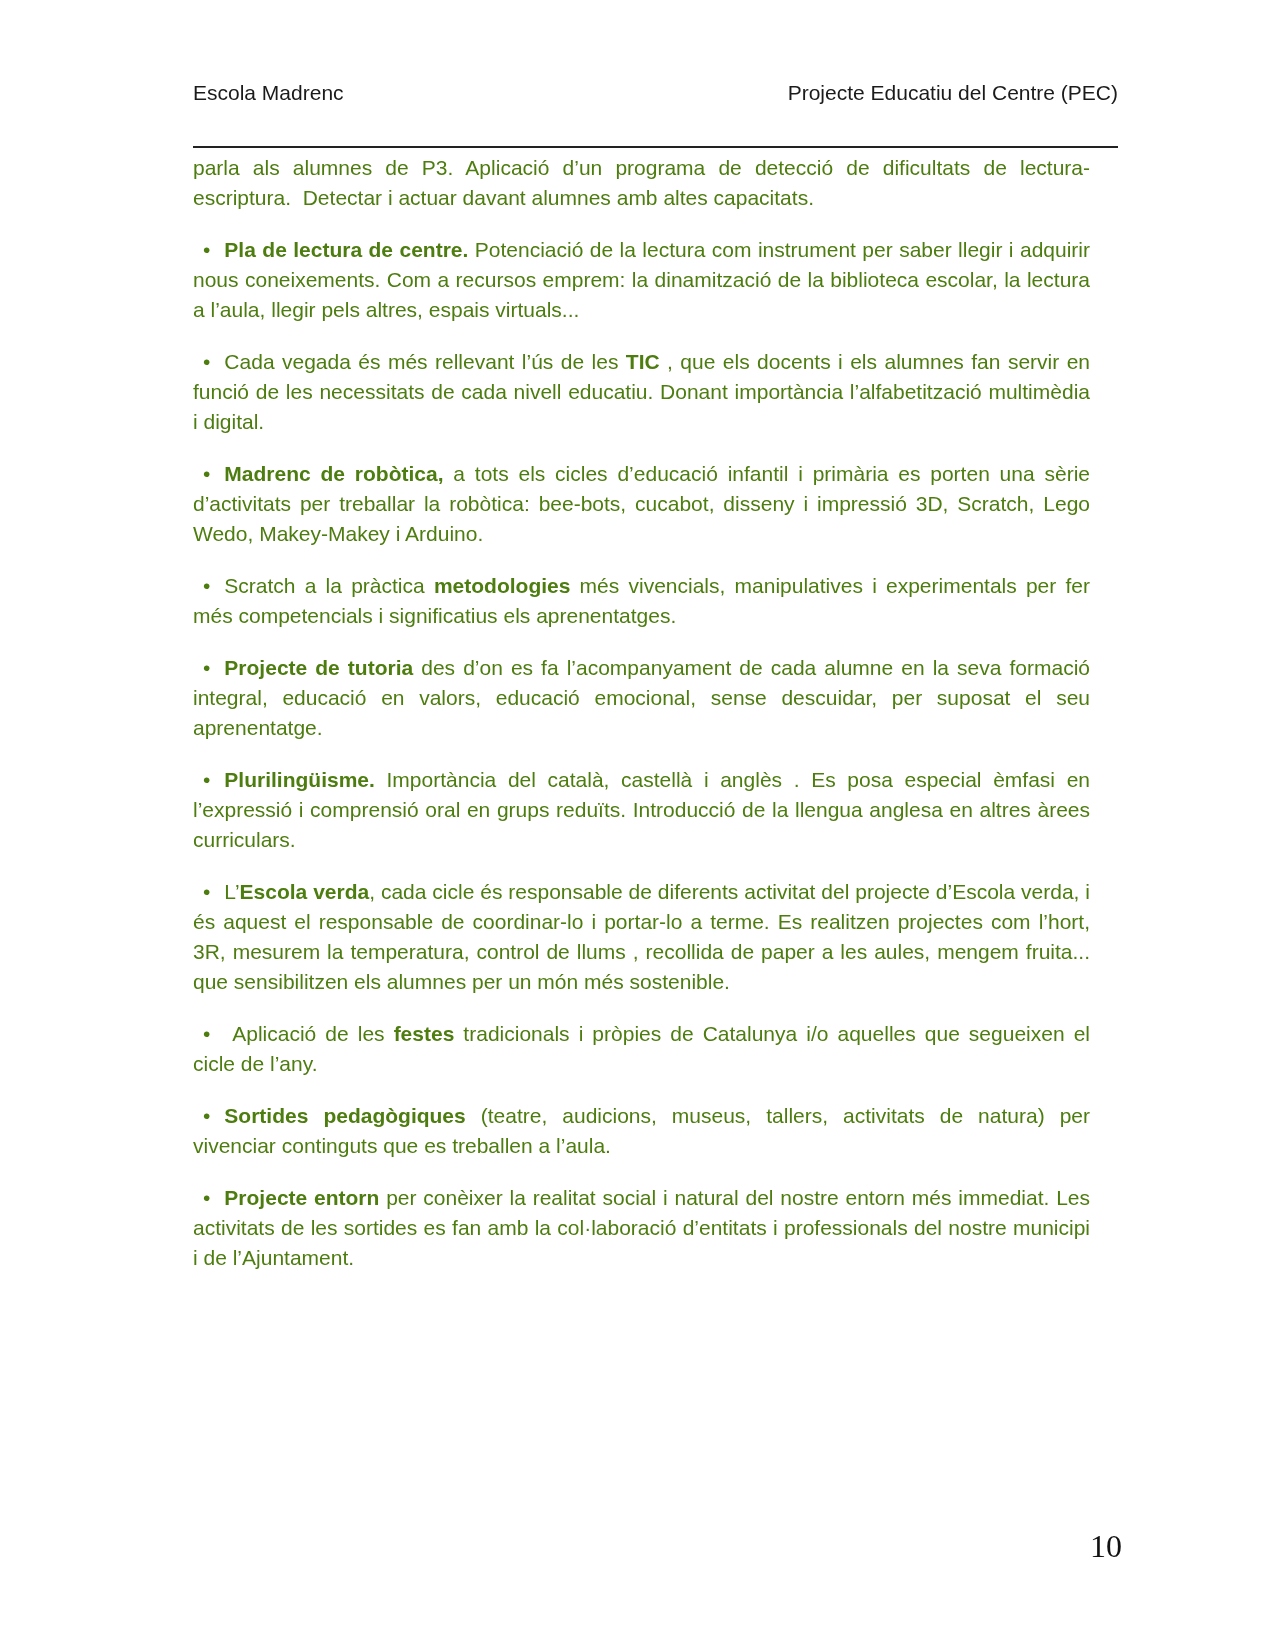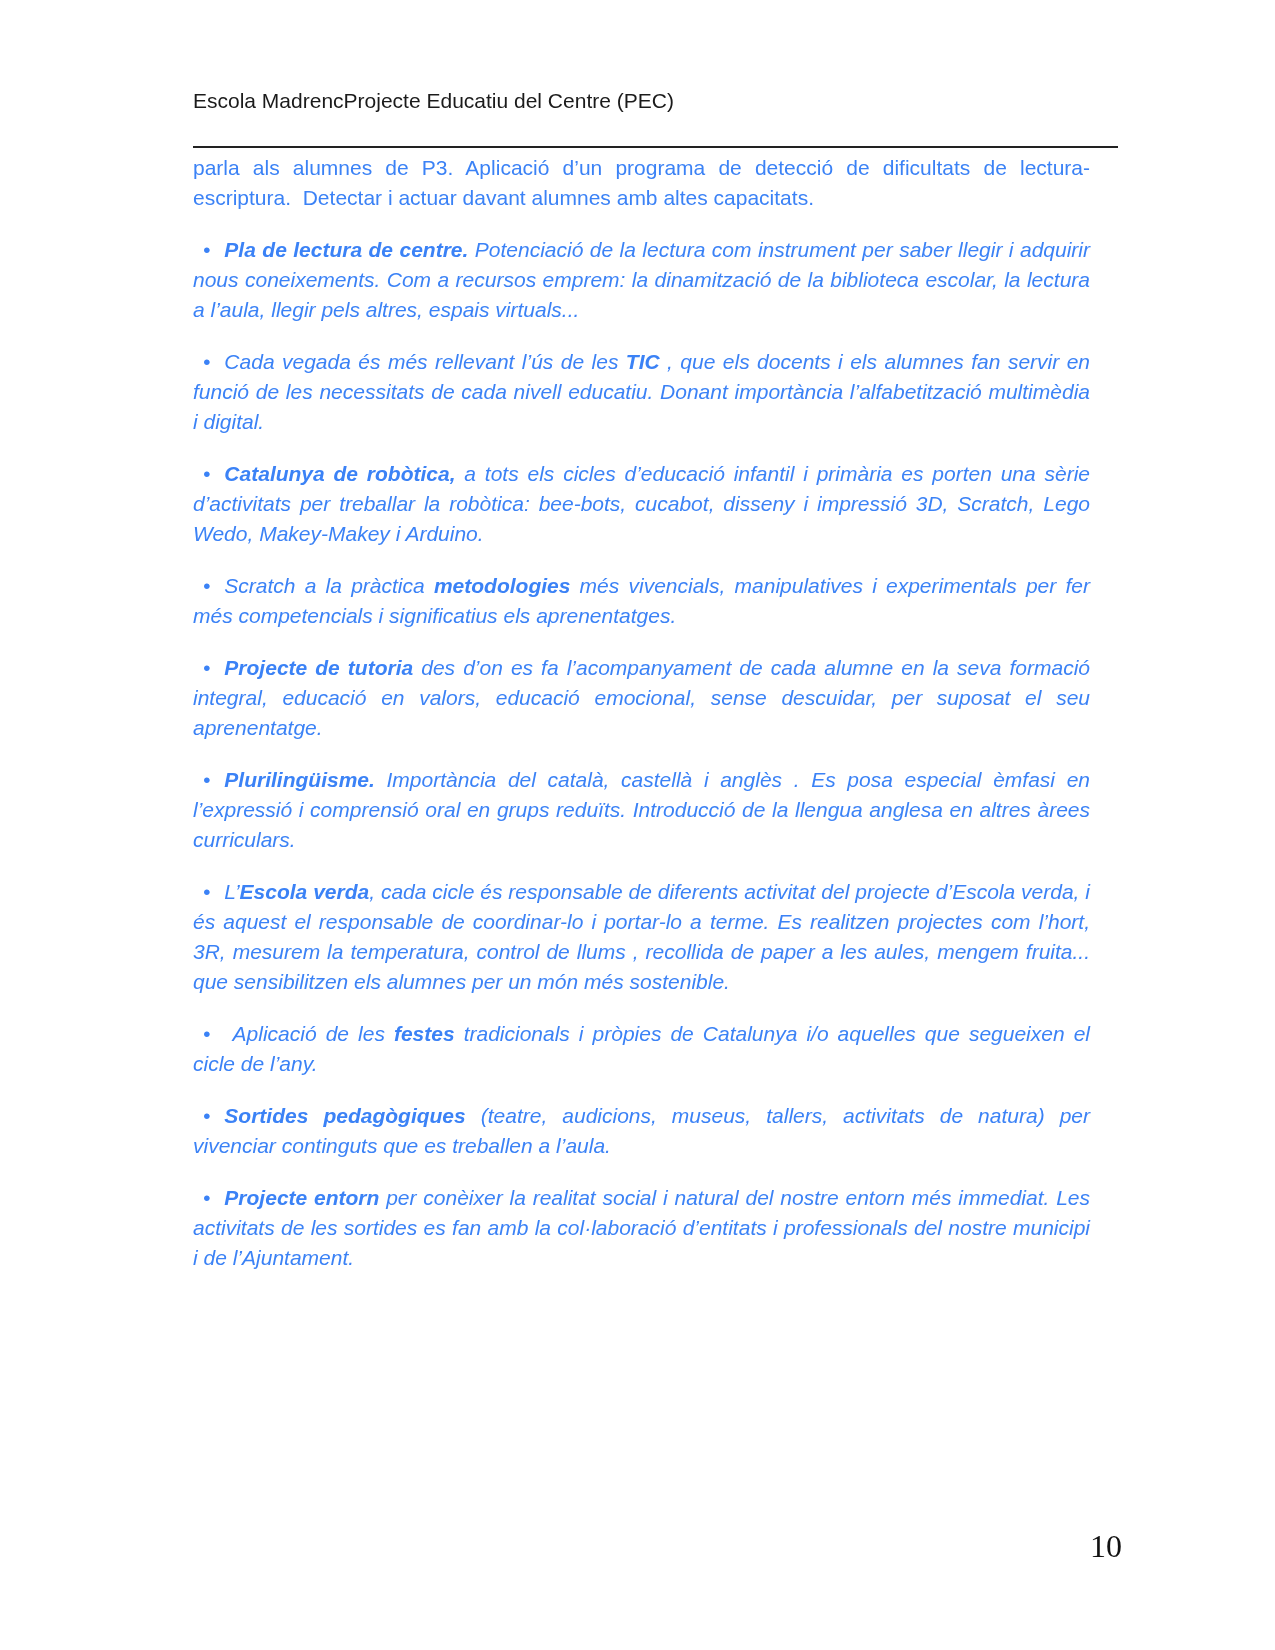--- a/index.html
+++ b/index.html
@@ -11,53 +11,53 @@
     position: relative;
     width: 1275px;
     height: 1650px;
     background: #ffffff;
     color: #1b1b1b;
     font-family: "Liberation Sans", sans-serif;
     overflow: hidden;
   }
   .header {
     position: absolute;
-    top: 88px;
+    top: 80px;
     left: 193px;
     width: 925px;
     display: flex;
+    justify-content: space-between;
     font-size: 21px;
     line-height: 26px;
     color: #1b1b1b;
   }
   .header-rule {
     position: absolute;
     top: 146px;
     left: 193px;
     width: 925px;
     height: 0;
     border-top: 2px solid #222222;
   }
   .doc-body {
     position: absolute;
     top: 153px;
     left: 193px;
     width: 897px;
     font-size: 21px;
     line-height: 30px;
     text-align: justify;
-    color: #3b82f6;
+    color: #4d7c0f;
   }
   .para {
     margin: 0 0 22px 0;
     white-space: pre-wrap;
   }
   .para.bullet {
     text-indent: 10px;
-    font-style: italic;
   }
   .dot {
     margin-right: 14px;
   }
   .b {
     font-weight: bold;
   }
   .page-number {
     position: absolute;
     top: 1528px;
@@ -73,21 +73,21 @@
 <div class="page">
   <div class="header">
     <span>Escola Madrenc</span>
     <span>Projecte Educatiu del Centre (PEC)</span>
   </div>
   <div class="header-rule"></div>
   <div class="doc-body">
       <p class="para"><span>parla als alumnes de P3. Aplicació d’un programa de detecció de dificultats de lectura-escriptura.  Detectar i actuar davant alumnes amb altes capacitats.</span></p>
       <p class="para bullet"><span class="dot">•</span><span class="b">Pla de lectura de centre.</span><span> Potenciació de la lectura com instrument per saber llegir i adquirir nous coneixements. Com a recursos emprem: la dinamització de la biblioteca escolar, la lectura a l’aula, llegir pels altres, espais virtuals...</span></p>
       <p class="para bullet"><span class="dot">•</span><span>Cada vegada és més rellevant l’ús de les </span><span class="b">TIC</span><span> , que els docents i els alumnes fan servir en funció de les necessitats de cada nivell educatiu. Donant importància l’alfabetització multimèdia i digital.</span></p>
-      <p class="para bullet"><span class="dot">•</span><span class="b">Catalunya de robòtica,</span><span> a tots els cicles d’educació infantil i primària es porten una sèrie d’activitats per treballar la robòtica: bee-bots, cucabot, disseny i impressió 3D, Scratch, Lego Wedo, Makey-Makey i Arduino.</span></p>
+      <p class="para bullet"><span class="dot">•</span><span class="b">Madrenc de robòtica,</span><span> a tots els cicles d’educació infantil i primària es porten una sèrie d’activitats per treballar la robòtica: bee-bots, cucabot, disseny i impressió 3D, Scratch, Lego Wedo, Makey-Makey i Arduino.</span></p>
       <p class="para bullet"><span class="dot">•</span><span>Scratch a la pràctica </span><span class="b">metodologies</span><span> més vivencials, manipulatives i experimentals per fer més competencials i significatius els aprenentatges.</span></p>
       <p class="para bullet"><span class="dot">•</span><span class="b">Projecte de tutoria</span><span> des d’on es fa l’acompanyament de cada alumne en la seva formació integral, educació en valors, educació emocional, sense descuidar, per suposat el seu aprenentatge.</span></p>
       <p class="para bullet"><span class="dot">•</span><span class="b">Plurilingüisme.</span><span> Importància del català, castellà i anglès . Es posa especial èmfasi en l’expressió i comprensió oral en grups reduïts. Introducció de la llengua anglesa en altres àrees curriculars.</span></p>
       <p class="para bullet"><span class="dot">•</span><span>L’</span><span class="b">Escola verda</span><span>, cada cicle és responsable de diferents activitat del projecte d’Escola verda, i és aquest el responsable de coordinar-lo i portar-lo a terme. Es realitzen projectes com l’hort, 3R, mesurem la temperatura, control de llums , recollida de paper a les aules, mengem fruita... que sensibilitzen els alumnes per un món més sostenible.</span></p>
       <p class="para bullet"><span class="dot">•</span><span> Aplicació de les </span><span class="b">festes</span><span> tradicionals i pròpies de Catalunya i/o aquelles que segueixen el cicle de l’any.</span></p>
       <p class="para bullet"><span class="dot">•</span><span class="b">Sortides pedagògiques</span><span> (teatre, audicions, museus, tallers, activitats de natura) per vivenciar continguts que es treballen a l’aula.</span></p>
       <p class="para bullet"><span class="dot">•</span><span class="b">Projecte entorn</span><span> per conèixer la realitat social i natural del nostre entorn més immediat. Les activitats de les sortides es fan amb la col·laboració d’entitats i professionals del nostre municipi i de l’Ajuntament.</span></p>
     </div>
   <div class="page-number">10</div>
 </div>

